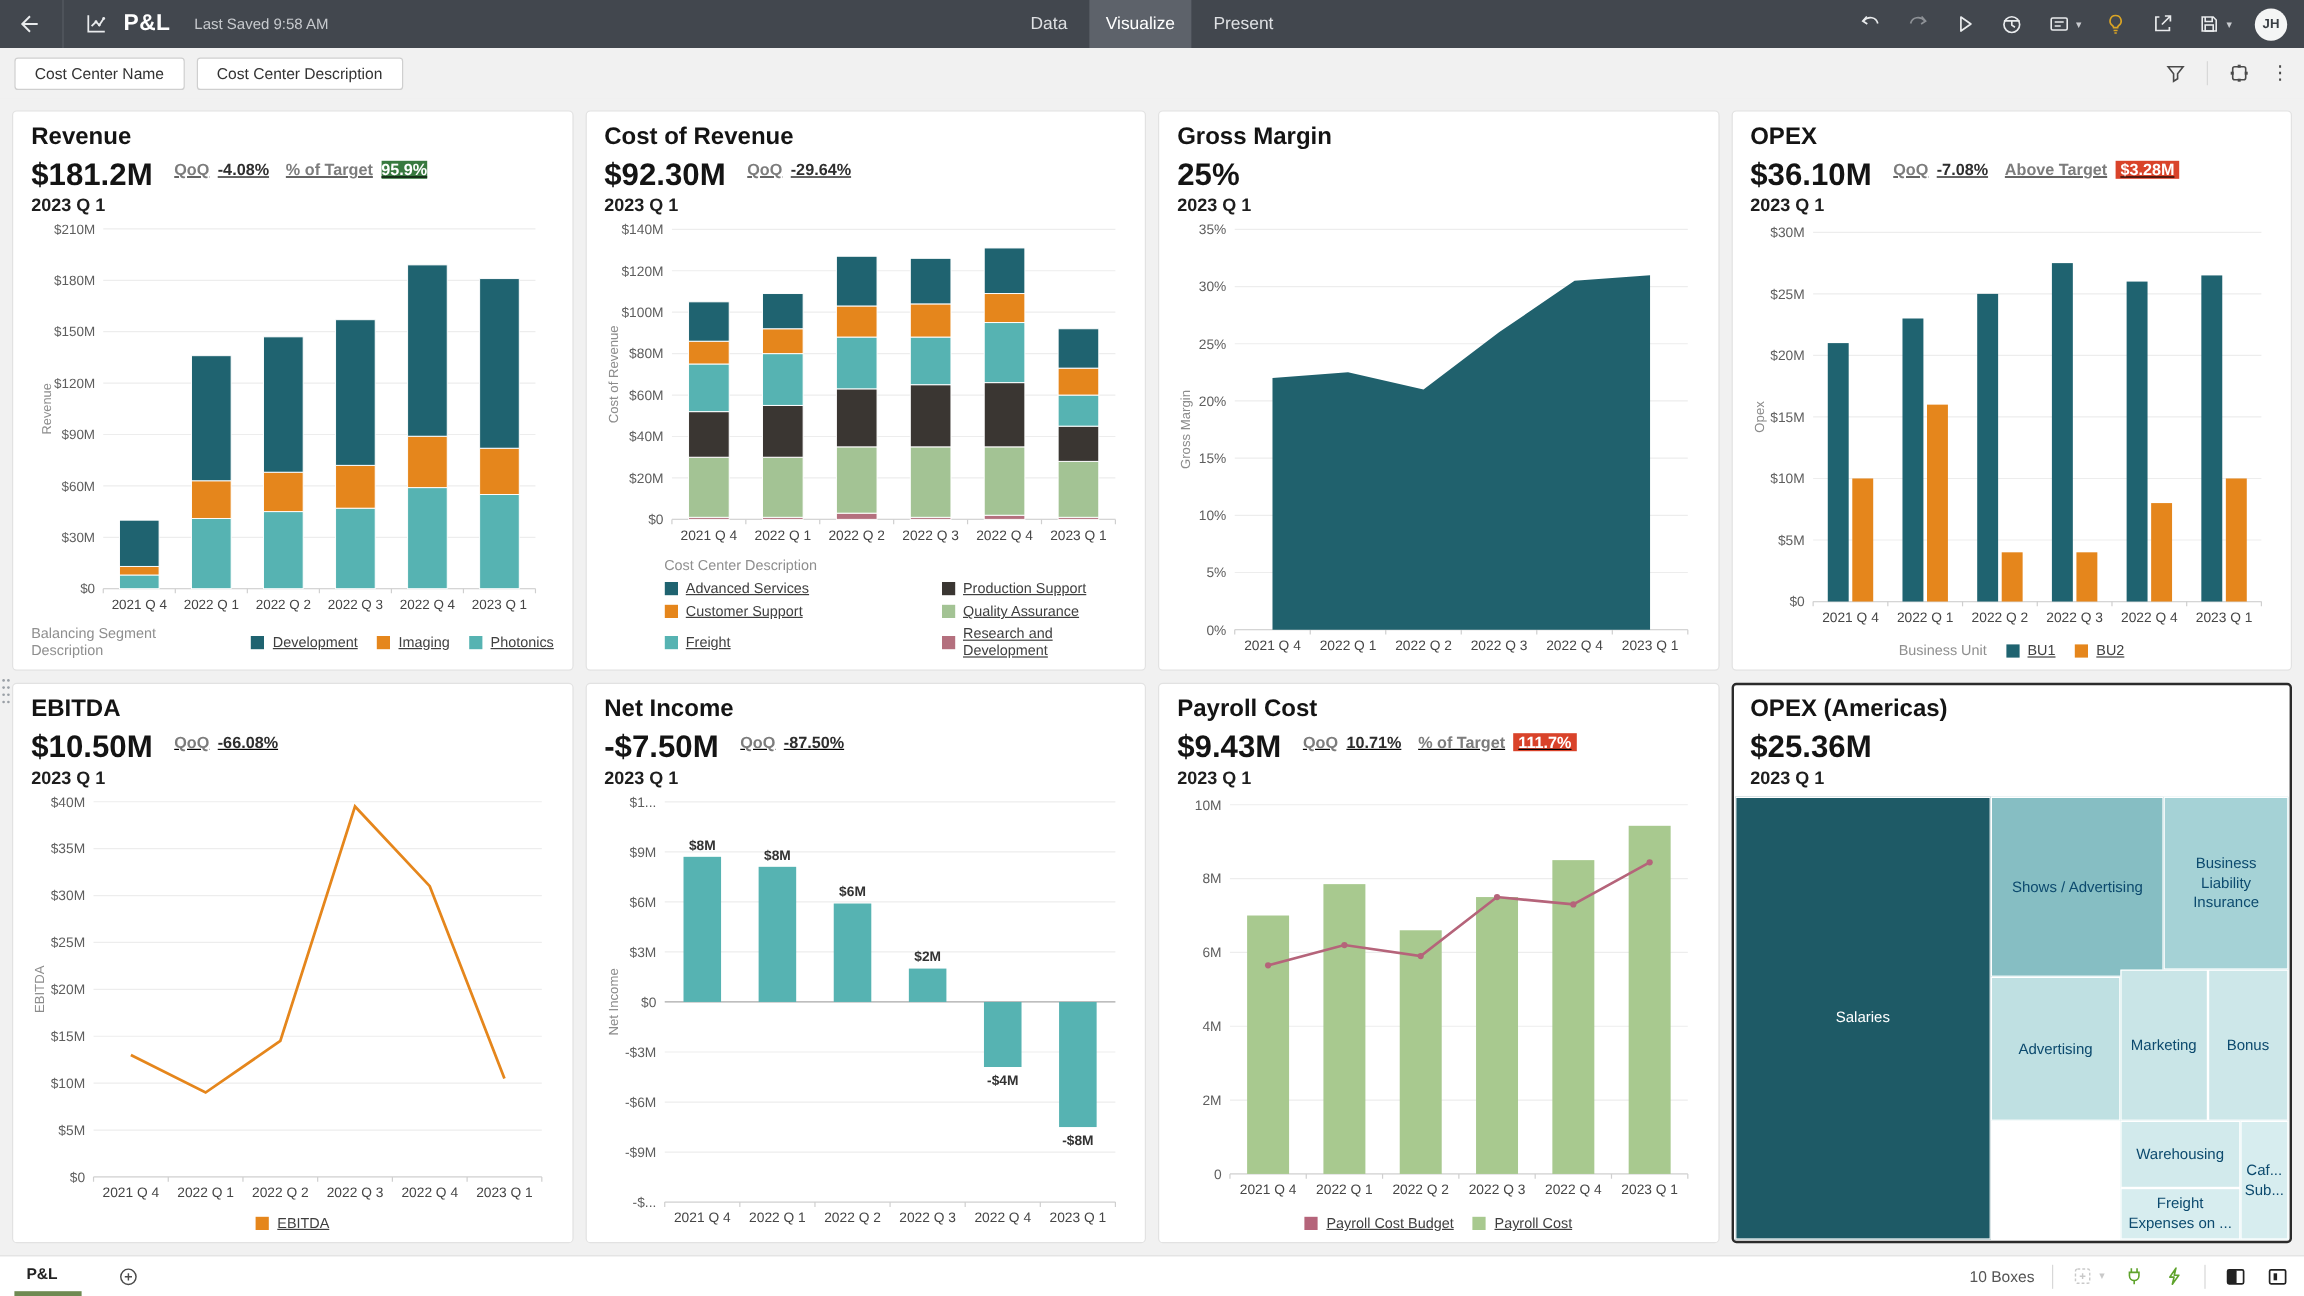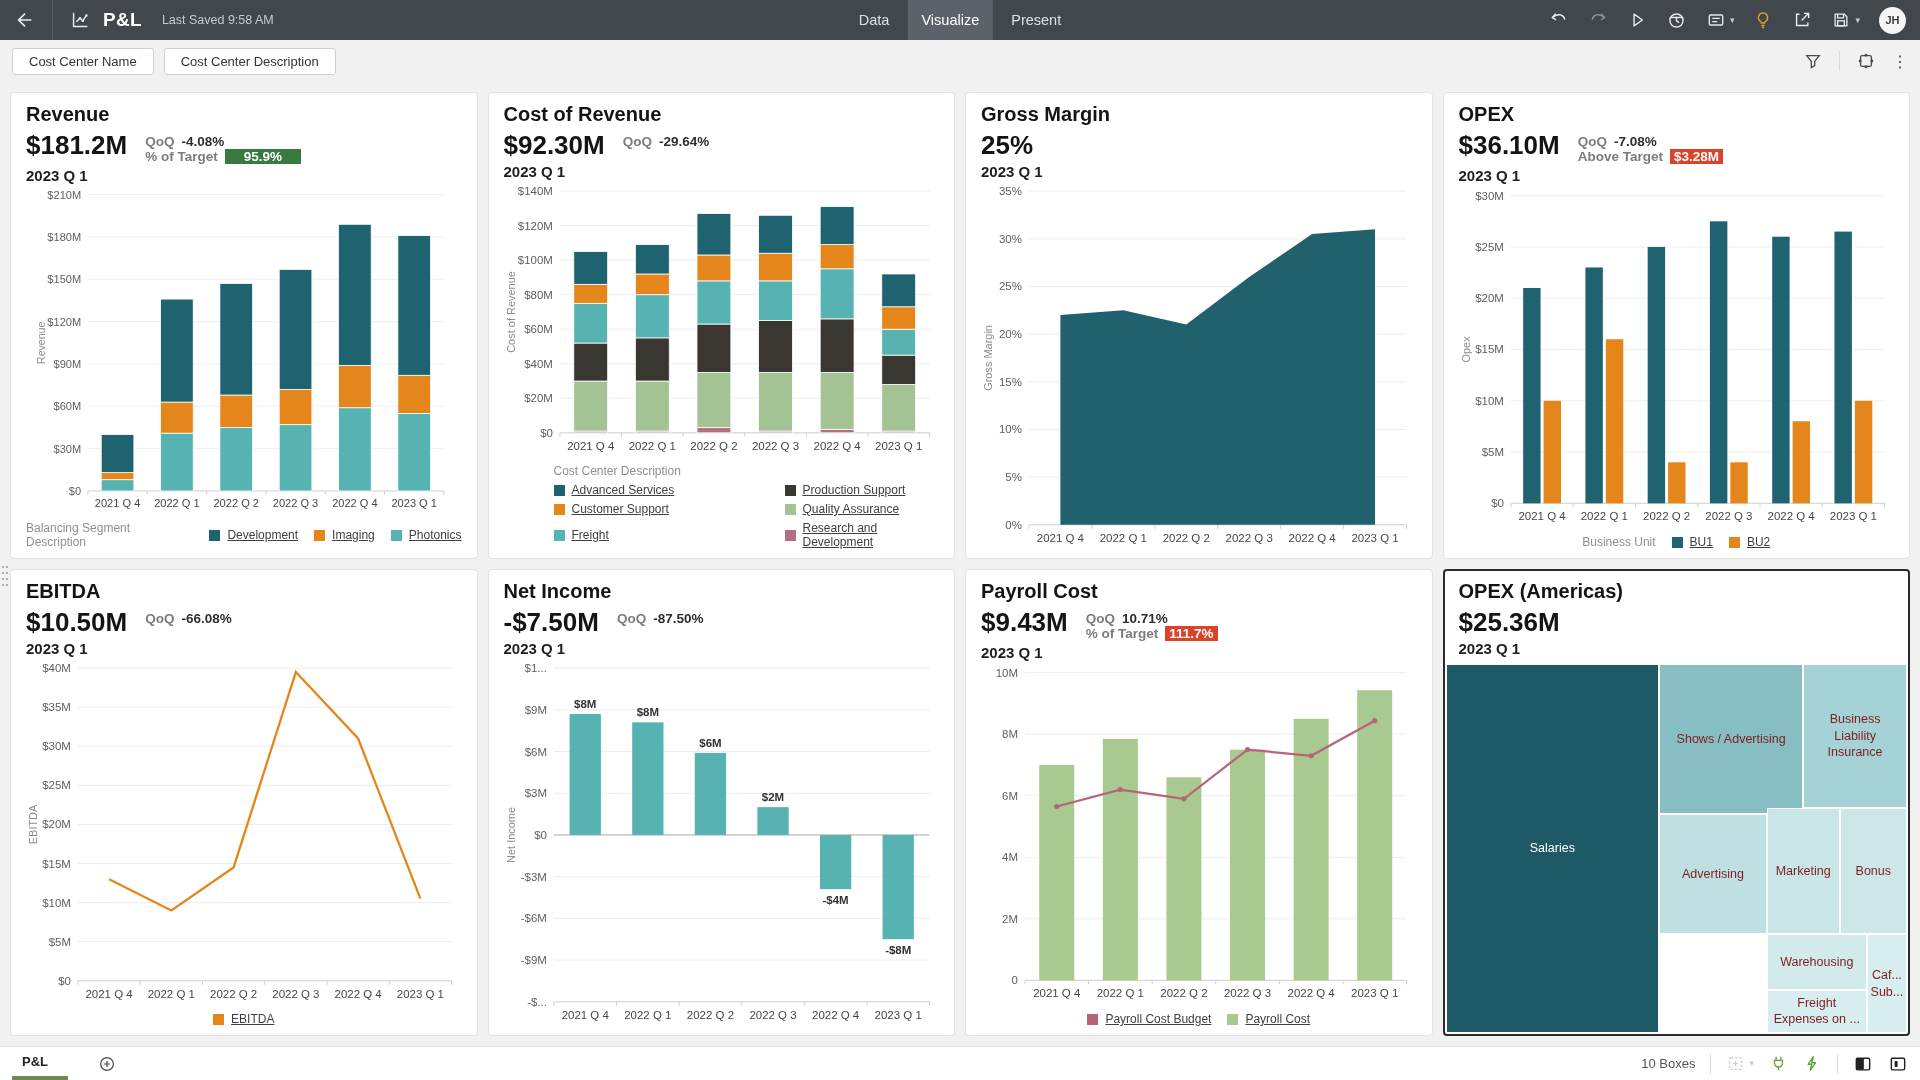--- a/index.html
+++ b/index.html
@@ -35,45 +35,45 @@
   .kebab{font-size:16px;color:#4A4A4A;letter-spacing:0;}
   
   .canvas{height:964px;padding:10px;display:grid;gap:10px;
     grid-template-columns:repeat(4,1fr);grid-template-rows:1fr 1fr;}
   .tile{background:#fff;border:1px solid #E2E2E2;border-radius:4px;
     padding:8px 15px 7px;display:flex;flex-direction:column;min-width:0;min-height:0;position:relative;}
   .tile.selected{border:2px solid #2B2B2B;padding:7px 14px 6px;}
   .tile h2{margin:2px 0 5px;font-size:20px;color:#141414;font-weight:700;}
   .kpi-block{display:flex;gap:18px;align-items:flex-start;}
   .big-value{font-size:26px;font-weight:700;color:#141414;line-height:1.12;}
-  .kpi-meta{display:flex;flex-direction:column;gap:0;padding-top:3px;}
+  .kpi-meta{display:flex;flex-direction:row;gap:14px;padding-top:3px;text-decoration:underline;}
   .kpi-row{display:flex;gap:7px;font-size:13.5px;font-weight:700;align-items:center;}
   .kpi-label{color:#7C7C7C;}
   .kpi-val{color:#2E2E2E;}
-  .badge-green{background:#38793F;color:#fff;padding:0 19px;}
+  .badge-green{background:#38793F;color:#fff;padding:0 0;}
   .badge-red{background:#D9432A;color:#fff;padding:0 4px;}
   .period{font-size:15px;font-weight:700;color:#1E1E1E;margin-top:3px;}
   .chart-wrap{flex:1;display:flex;flex-direction:column;min-height:0;margin-top:2px;}
   svg.chart{flex:1;width:100%;min-height:0;display:block;}
   .tick{font-size:11.5px;fill:#5E5E5E;}
   .cat{font-size:11.5px;fill:#454545;}
   .axis-title{font-size:11px;fill:#8C8C8C;}
   .dlabel{font-size:11.5px;font-weight:700;fill:#333;}
   .legend{display:flex;justify-content:center;align-items:center;gap:16px;
     font-size:12px;color:#3F3F3F;padding:5px 0 2px;flex:none;}
   .legend.grid2{flex-direction:column;align-items:flex-start;padding-left:50px;gap:5px;}
   .lg-title{color:#8F8F8F;}
   .lg-items-grid{display:grid;grid-auto-flow:column;grid-template-rows:repeat(3,auto);
     grid-template-columns:215px auto;gap:5px 16px;}
   .lg-item{display:flex;align-items:center;gap:7px;cursor:pointer;text-decoration:underline;}
   .swatch{width:11px;height:11px;flex:none;display:inline-block;}
   
   .tm{flex:1;position:relative;margin:7px -13px -5px -13px;min-height:0;}
   .tm-node{position:absolute;display:flex;align-items:center;justify-content:center;
-    text-align:center;font-size:12.5px;color:#7f1d1d;border:1px solid #fff;padding:4px;line-height:1.35;cursor:pointer;}
+    text-align:center;font-size:12.5px;color:#0c4a6e;border:1px solid #fff;padding:4px;line-height:1.35;cursor:pointer;}
   
   .footer{height:34px;background:#fff;border-top:1px solid #DEDEDE;display:flex;align-items:center;padding:0 12px;}
   .canvas-tab{height:100%;display:flex;align-items:center;padding:0 20px 0 10px;
     font-size:13px;font-weight:700;color:#222;border-bottom:4px solid #6F8A52;cursor:pointer;}
   .add-canvas{margin-left:30px;color:#4A4A4A;cursor:pointer;}
   .footer-right{margin-left:auto;display:flex;align-items:center;gap:15px;font-size:13px;color:#555;}
   .drag-handle{position:absolute;left:1px;top:563px;}
 </style>
 </head>
 <body>

